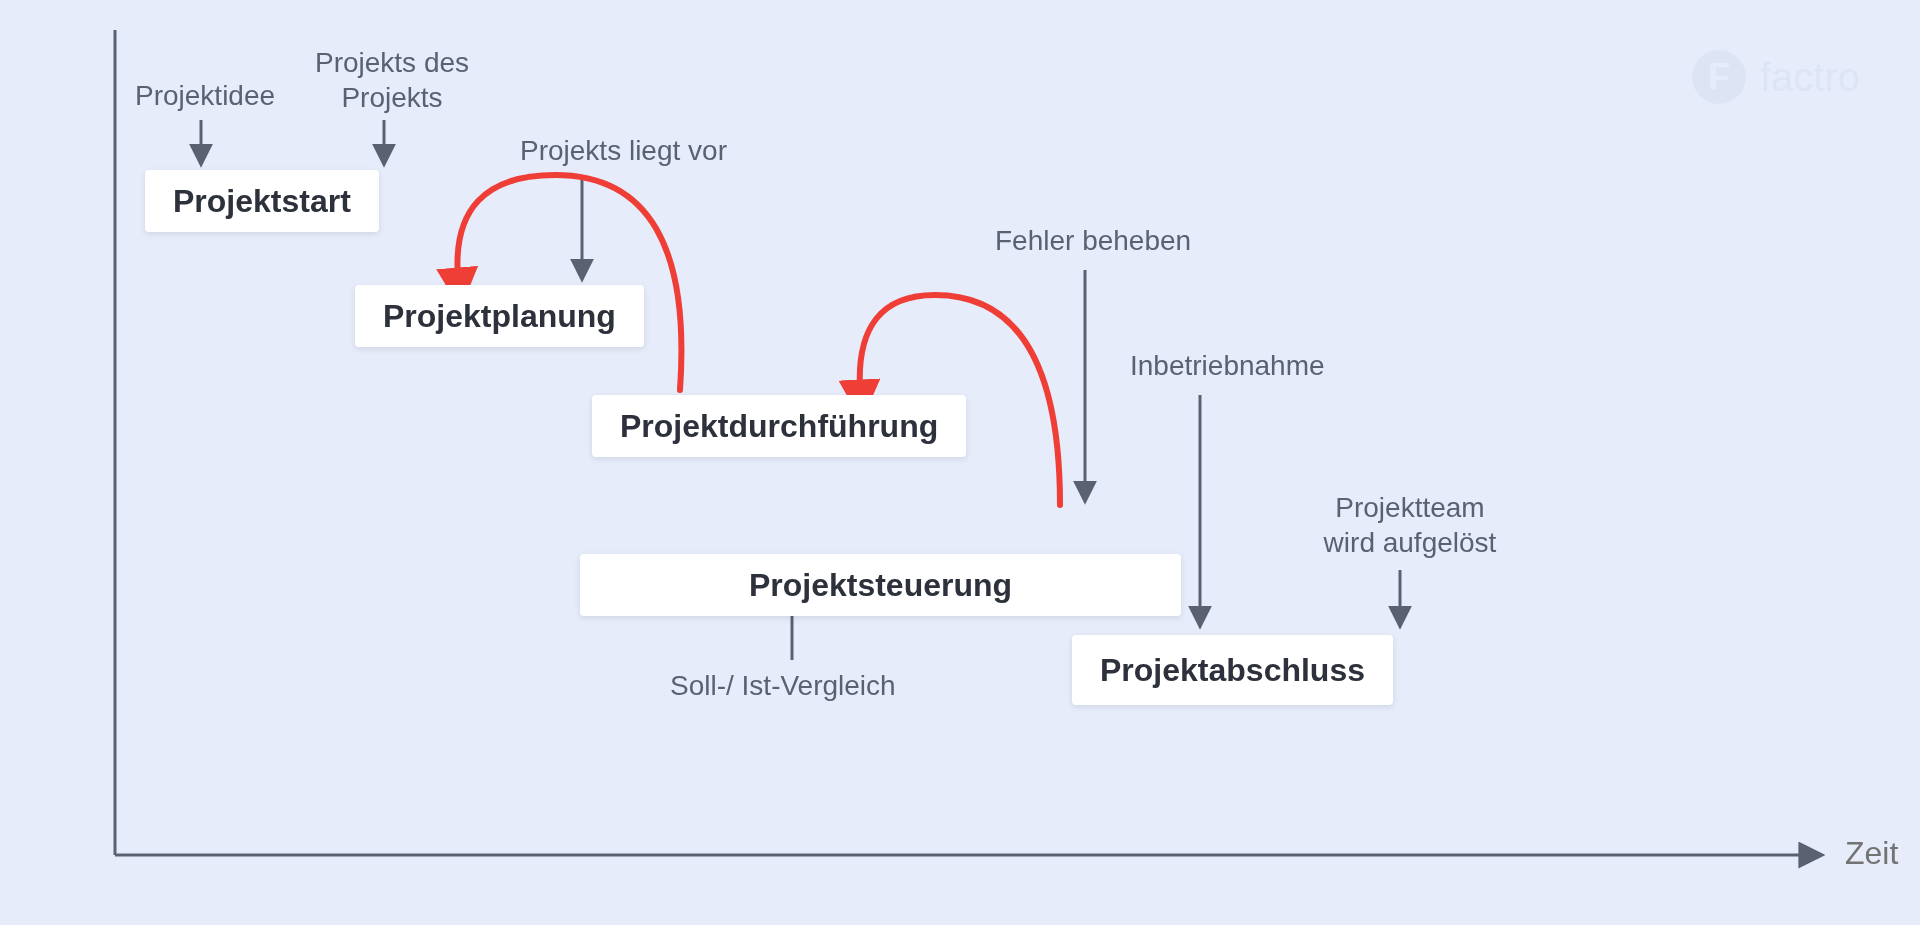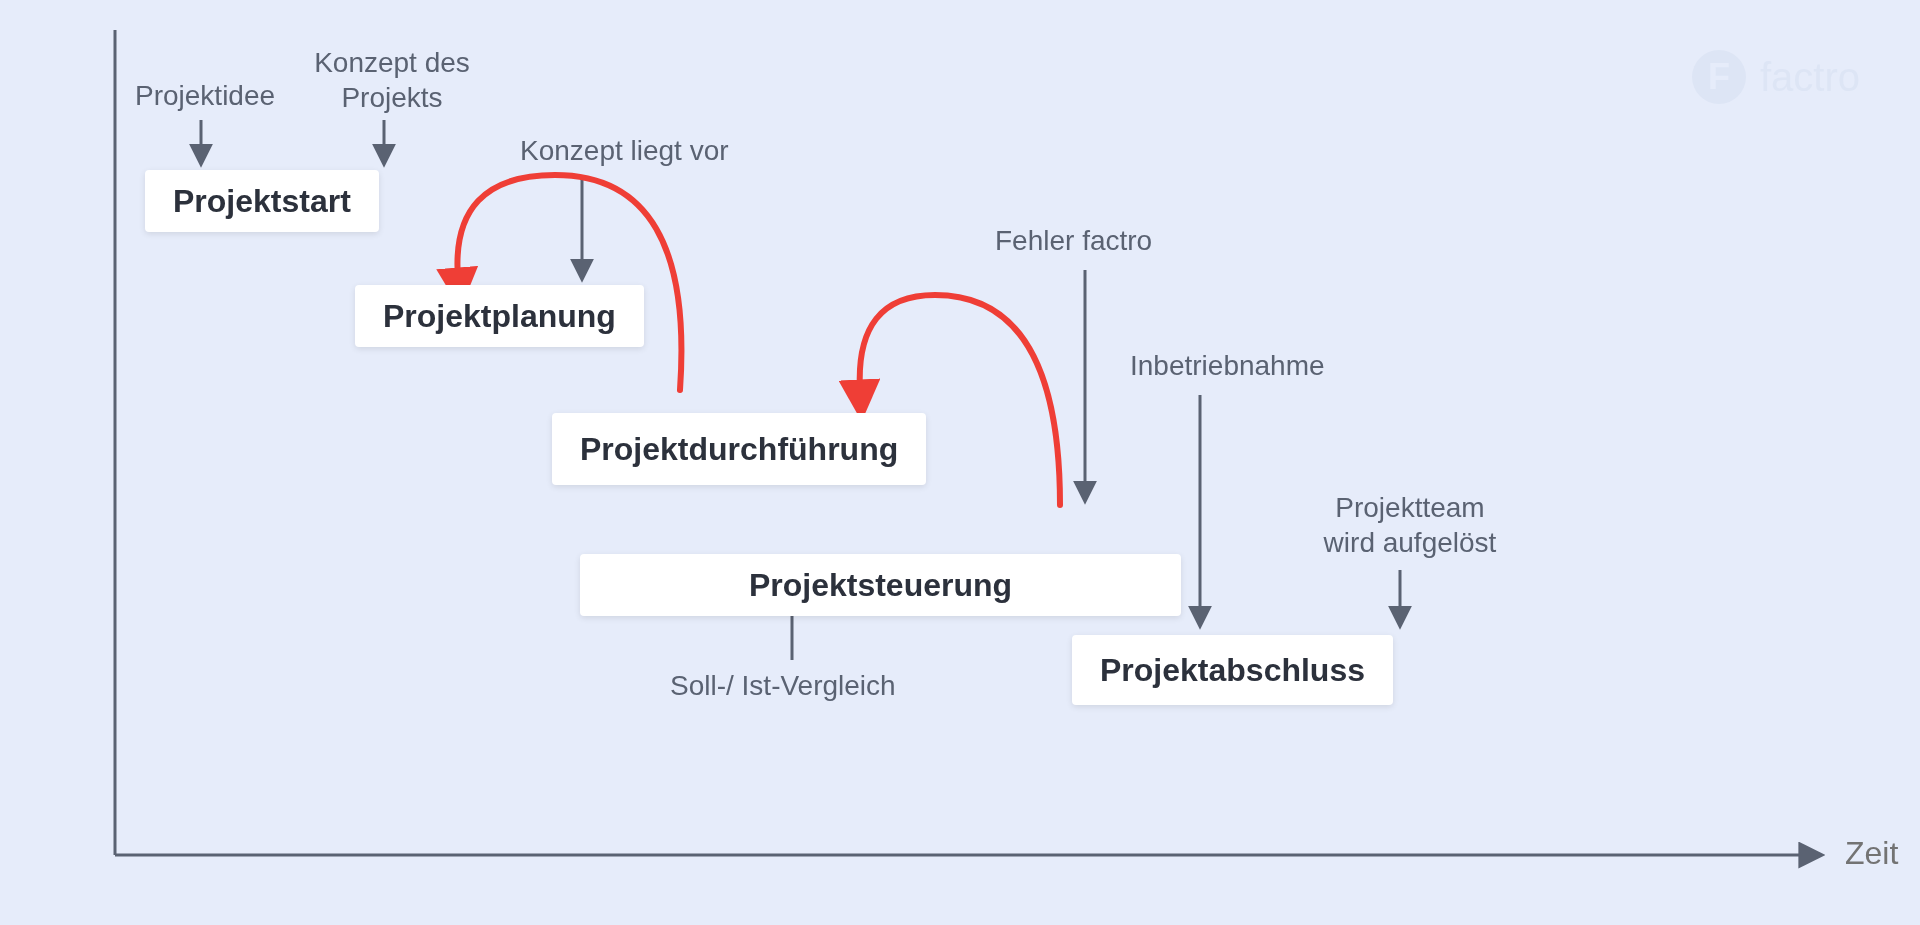--- a/index.html
+++ b/index.html
@@ -127,42 +127,42 @@
   </div>
 
   <div class="phase-box" style="left:145px; top:170px; height:62px;">
     <span>Projektstart</span>
   </div>
 
   <div class="phase-box" style="left:355px; top:285px; height:62px;justify-content:center;">
     <span>Projektplanung</span>
   </div>
 
-  <div class="phase-box" style="left:552px; top:395px; height:72px;margin-top:18px;">
+  <div class="phase-box" style="left:592px; top:395px; height:62px;">
     <span>Projektdurchführung</span>
   </div>
 
   <div class="phase-box" style="left:580px; top:510px; width:545px; height:62px;margin-top:44px;">
     <span>Projektsteuerung</span>
   </div>
 
   <div class="phase-box" style="left:1060px; top:635px; height:70px;margin-left:12px;">
     <span>Projektabschluss</span>
   </div>
 
   <div class="annot" style="left:135px; top:80px;">Projektidee</div>
 
   <div class="annot multiline" style="left:307px; top:45px; width:170px;">
-    <span>Konzept des</span><br>
+    <span>Projekts des</span><br>
     <span>Projekts</span>
   </div>
 
-  <div class="annot" style="left:520px; top:135px;">Konzept liegt vor</div>
+  <div class="annot" style="left:520px; top:135px;">Projekts liegt vor</div>
 
-  <div class="annot" style="left:995px; top:225px;">Fehler factro</div>
+  <div class="annot" style="left:995px; top:225px;">Fehler beheben</div>
 
   <div class="annot" style="left:1130px; top:350px;">Inbetriebnahme</div>
 
   <div class="annot multiline" style="left:1310px; top:490px; width:200px;">
     <span>Projektteam</span><br>
     <span>wird aufgelöst</span>
   </div>
 
   <div class="annot" style="left:670px; top:670px;">Soll-/ Ist-Vergleich</div>
 

